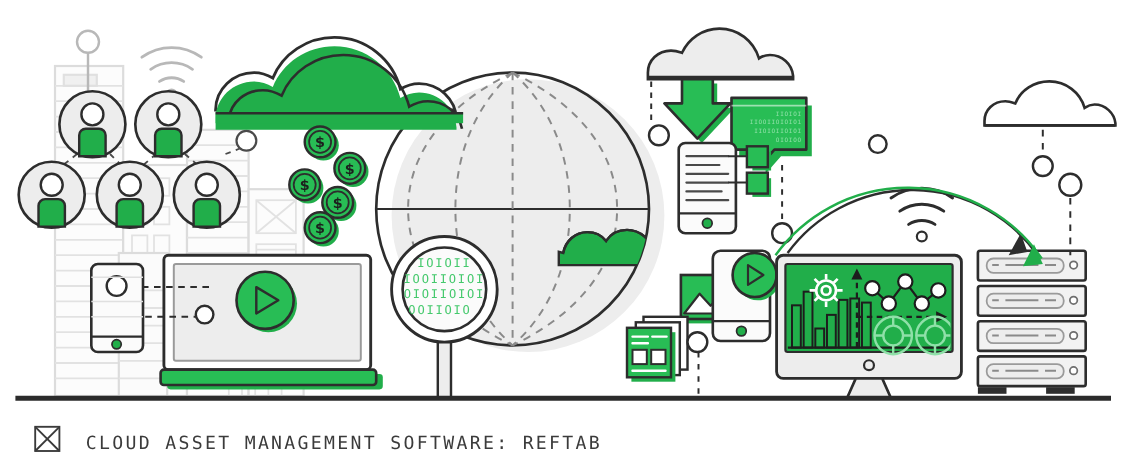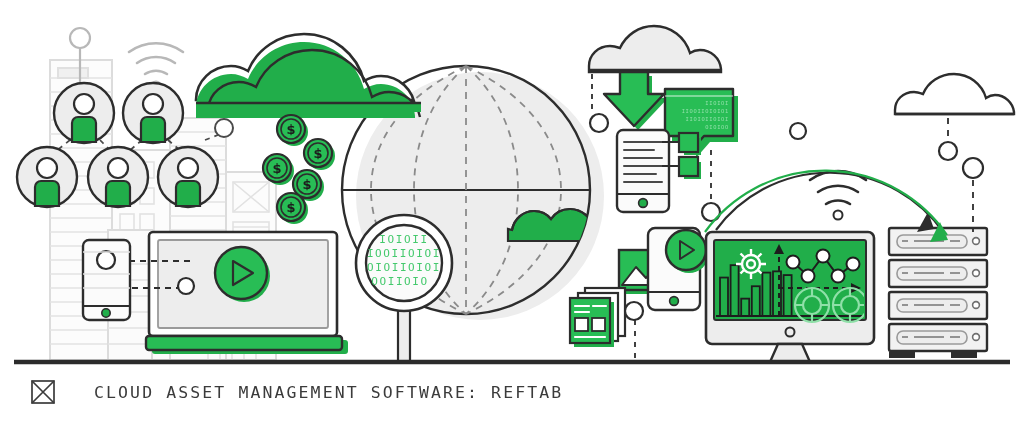--- a/index.html
+++ b/index.html
@@ -24,22 +24,22 @@
     width: 1024px;
     height: 426px;
   }
   .caption-row {
     position: absolute;
     left: 0;
     top: 372px;
     width: 1024px;
     height: 40px;
     display: flex;
-    align-items: center;
-    gap: 16px;
+    align-items: flex-end;
+    gap: 0;
   }
   .caption-icon {
     margin-left: 30px;
     width: 26px;
     height: 26px;
     flex: 0 0 auto;
   }
   .caption-text {
     margin-left: 22px;
     font-family: "DejaVu Sans Mono", monospace;

